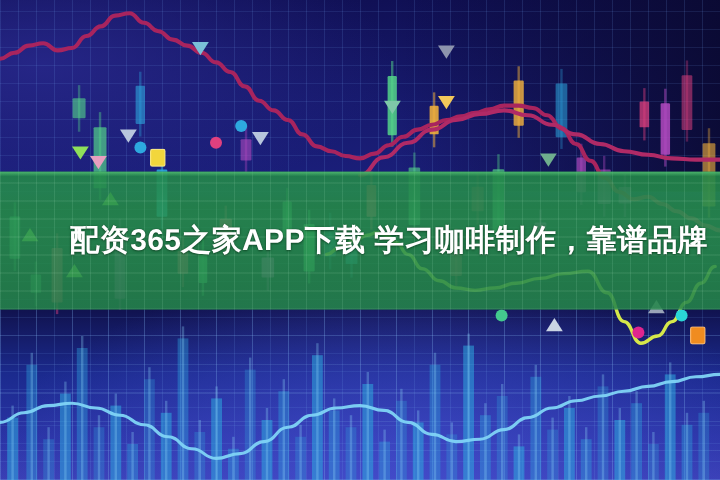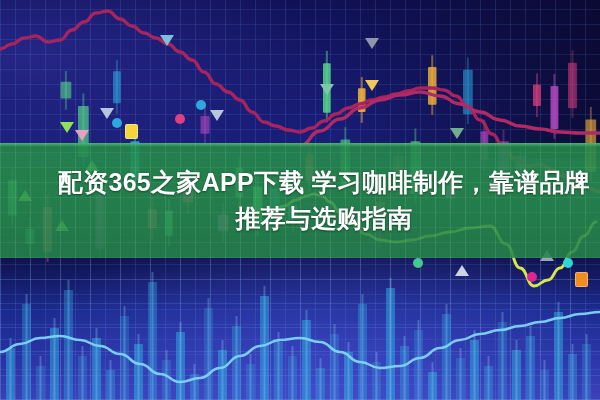--- a/index.html
+++ b/index.html
@@ -279,16 +279,15 @@
       <div class="mk sq" style="left: 575px; top: 272px; width: 11px; height: 13px; background: rgb(240, 140, 32); border: 1px solid rgba(255, 255, 255, 0.35);"></div>
     </div>
 
   <div class="green-band">
     <div class="gb-grid"></div>
     <div class="gb-top-edge"></div>
   </div>
 
   <div class="title-wrap">
     <div class="tline">配资365之家APP下载 学习咖啡制作，靠谱品牌</div>
-    <div class="tline tline2">推荐与选购指南</div>
   </div>
 
 </div>
 
 </body></html>

